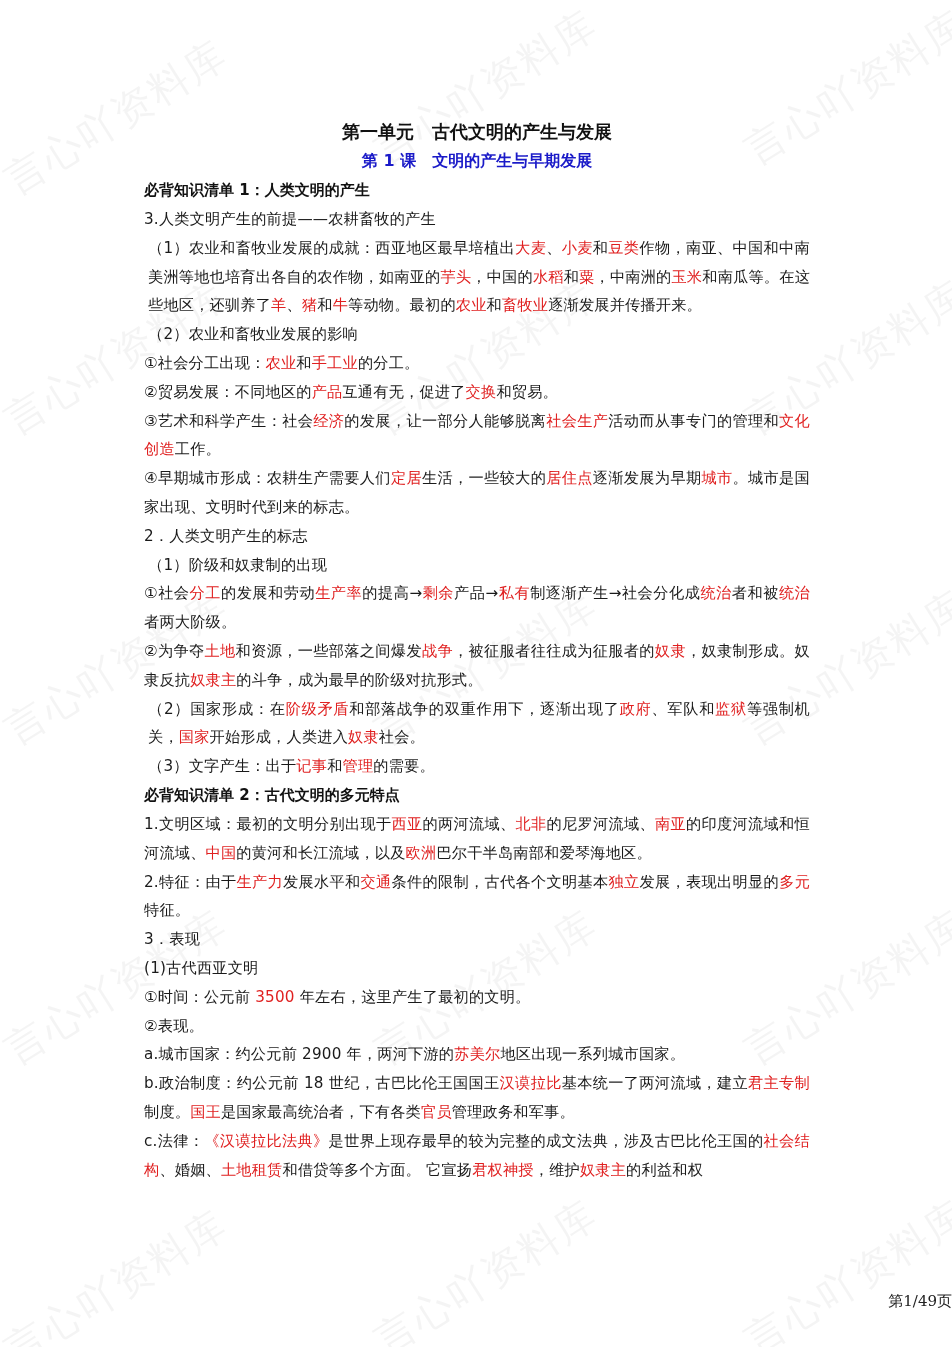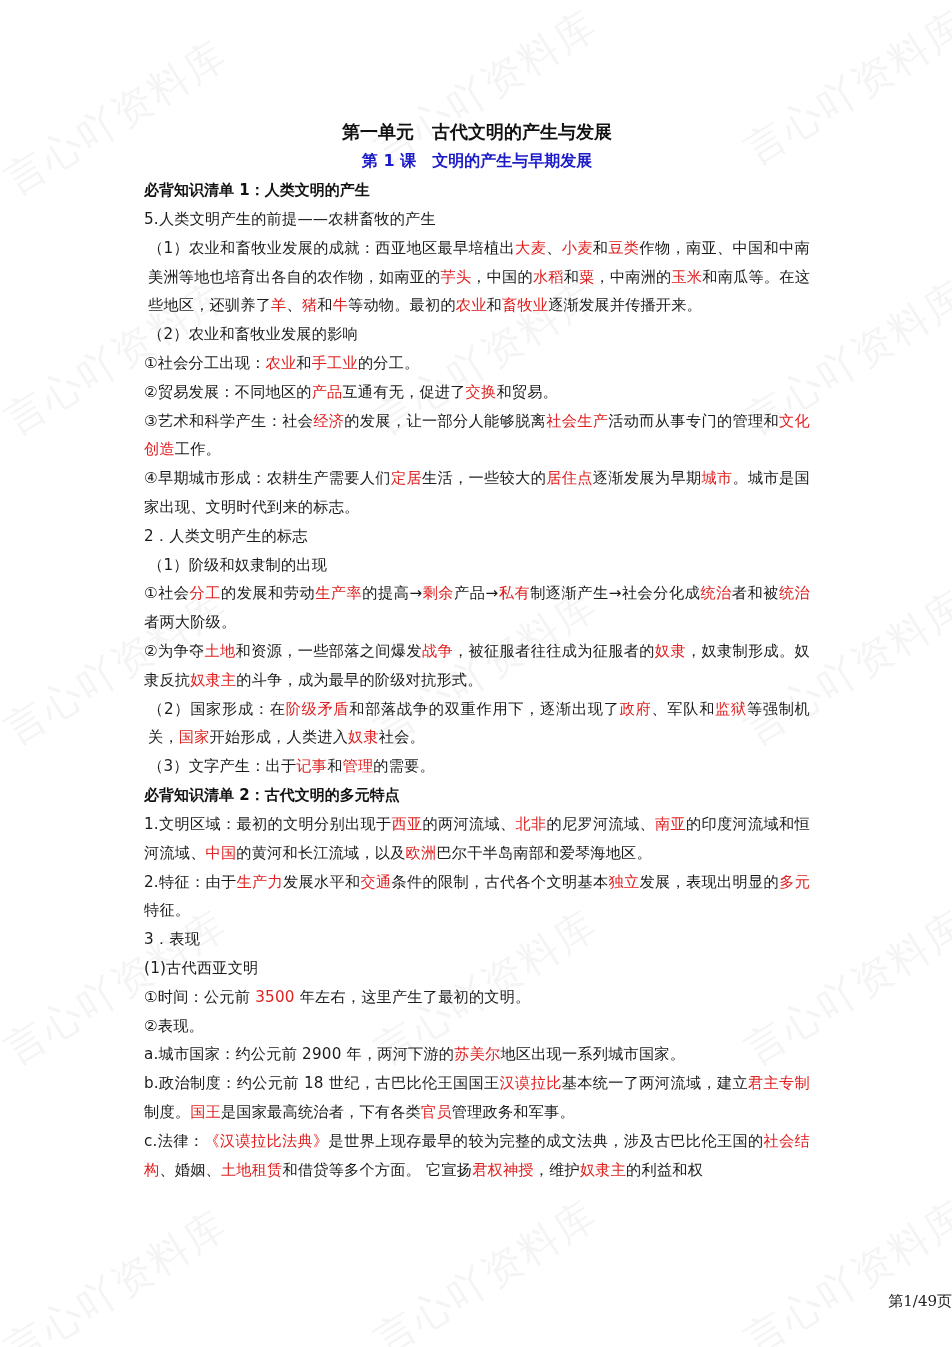--- a/index.html
+++ b/index.html
@@ -42,21 +42,21 @@
   <div class="wm" style="left:-10px;top:1260px">言心吖资料库</div>
   <div class="wm" style="left:360px;top:1250px">言心吖资料库</div>
   <div class="wm" style="left:730px;top:1250px">言心吖资料库</div>
 </div>
 
 <div class="page">
   <div class="unit-title">第一单元　古代文明的产生与发展</div>
   <div class="lesson-title">第 1 课　文明的产生与早期发展</div>
 
   <div class="section-title">必背知识清单 1：人类文明的产生</div>
-  <div class="para">5.人类文明产生的前提——农耕畜牧的产生</div>
+  <div class="para">3.人类文明产生的前提——农耕畜牧的产生</div>
   <div class="para indent"><span>（1）农业和畜牧业发展的成就：西亚地区最早培植出</span><span class="k">大麦</span><span>、</span><span class="k">小麦</span><span>和</span><span class="k">豆类</span><span>作物，南亚、中国和中南美洲等地也培育出各自的农作物，如南亚的</span><span class="k">芋头</span><span>，中国的</span><span class="k">水稻</span><span>和</span><span class="k">粟</span><span>，中南洲的</span><span class="k">玉米</span><span>和南瓜等。在这些地区，还驯养了</span><span class="k">羊</span><span>、</span><span class="k">猪</span><span>和</span><span class="k">牛</span><span>等动物。最初的</span><span class="k">农业</span><span>和</span><span class="k">畜牧业</span><span>逐渐发展并传播开来。</span></div>
   <div class="para indent">（2）农业和畜牧业发展的影响</div>
   <div class="para"><span>①社会分工出现：</span><span class="k">农业</span><span>和</span><span class="k">手工业</span><span>的分工。</span></div>
   <div class="para"><span>②贸易发展：不同地区的</span><span class="k">产品</span><span>互通有无，促进了</span><span class="k">交换</span><span>和贸易。</span></div>
   <div class="para"><span>③艺术和科学产生：社会</span><span class="k">经济</span><span>的发展，让一部分人能够脱离</span><span class="k">社会生产</span><span>活动而从事专门的管理和</span><span class="k">文化创造</span><span>工作。</span></div>
   <div class="para"><span>④早期城市形成：农耕生产需要人们</span><span class="k">定居</span><span>生活，一些较大的</span><span class="k">居住点</span><span>逐渐发展为早期</span><span class="k">城市</span><span>。城市是国家出现、文明时代到来的标志。</span></div>
   <div class="para">2．人类文明产生的标志</div>
   <div class="para indent">（1）阶级和奴隶制的出现</div>
   <div class="para"><span>①社会</span><span class="k">分工</span><span>的发展和劳动</span><span class="k">生产率</span><span>的提高→</span><span class="k">剩余</span><span>产品→</span><span class="k">私有</span><span>制逐渐产生→社会分化成</span><span class="k">统治</span><span>者和被</span><span class="k">统治</span><span>者两大阶级。</span></div>
   <div class="para"><span>②为争夺</span><span class="k">土地</span><span>和资源，一些部落之间爆发</span><span class="k">战争</span><span>，被征服者往往成为征服者的</span><span class="k">奴隶</span><span>，奴隶制形成。奴隶反抗</span><span class="k">奴隶主</span><span>的斗争，成为最早的阶级对抗形式。</span></div>

